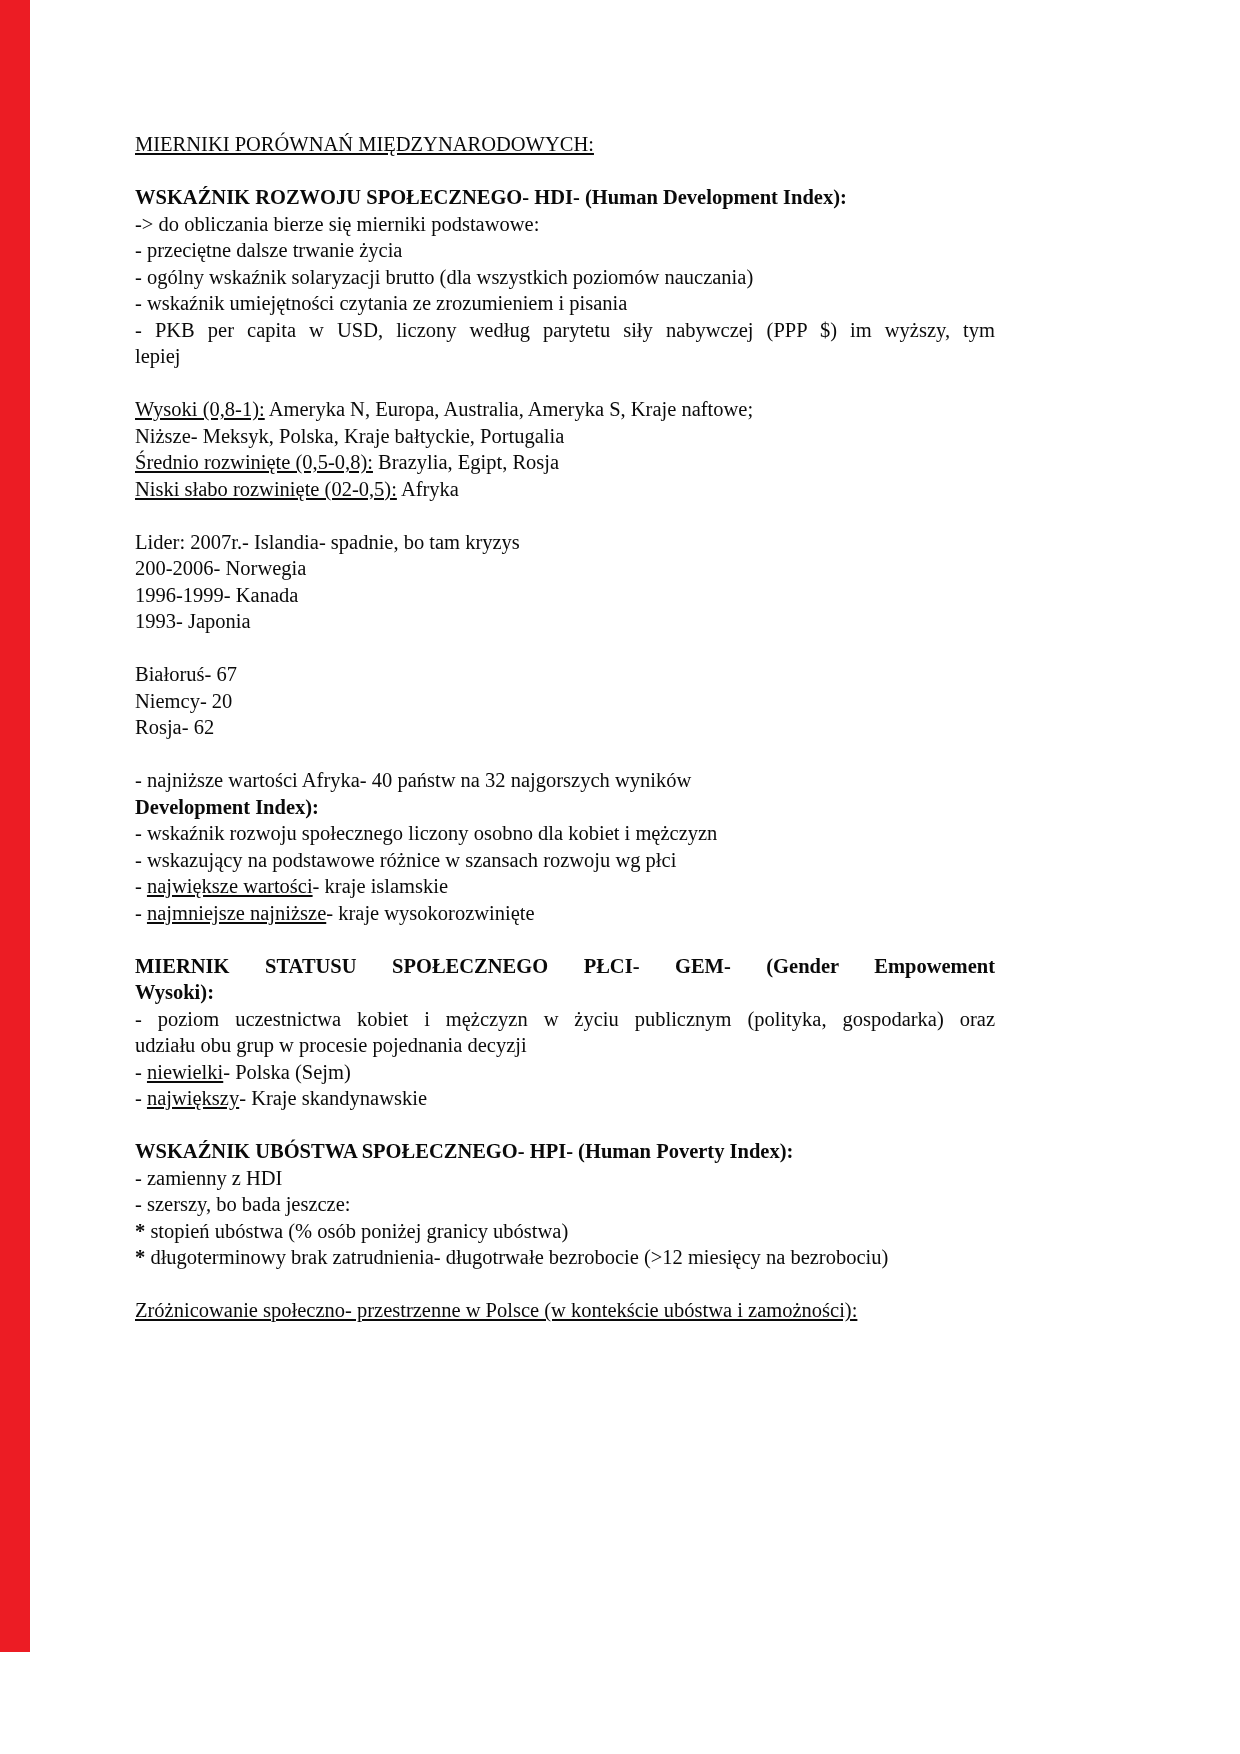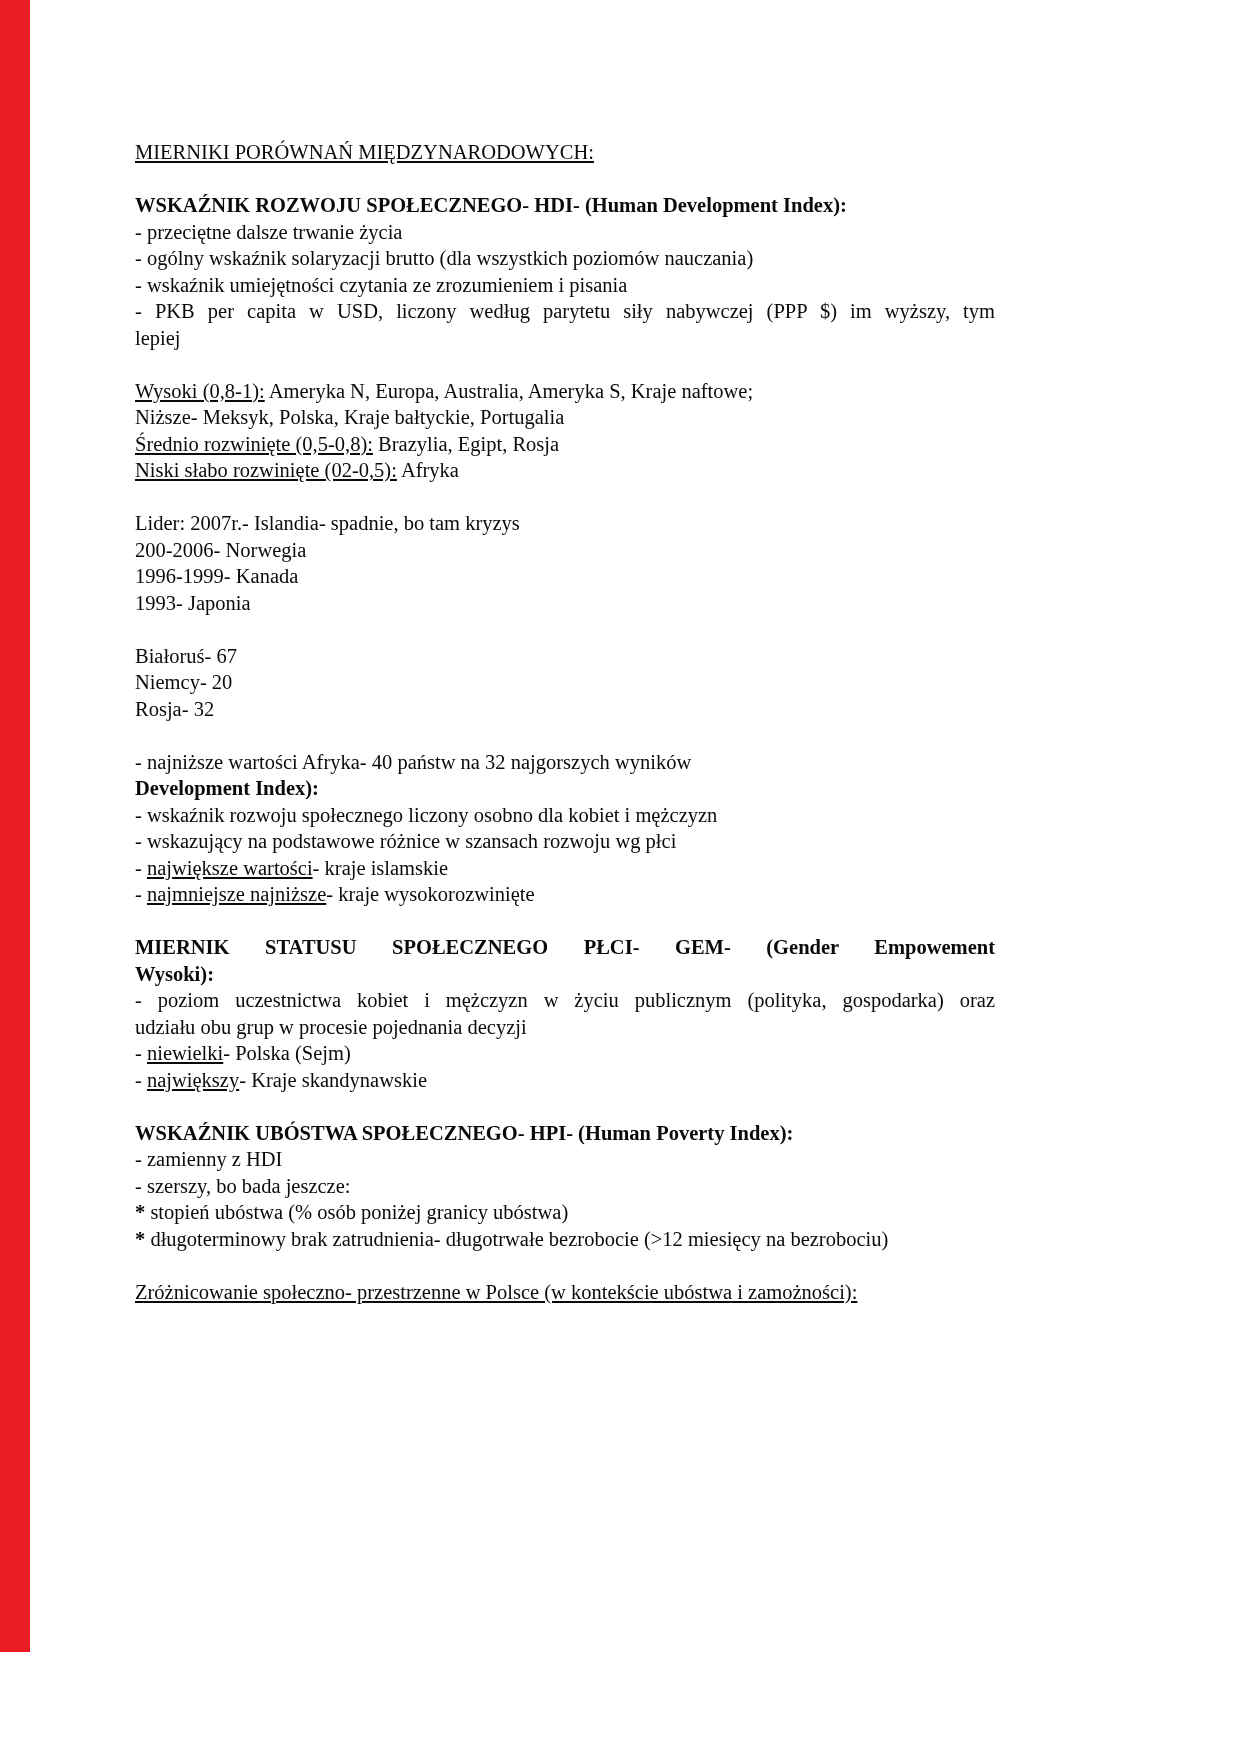--- a/index.html
+++ b/index.html
@@ -28,21 +28,20 @@
     height: 1652px;
     background: #ec1c24;
   }
   .content {
     position: absolute;
     left: 135px;
     top: 131px;
     width: 860px;
     font-size: 20.5px;
     line-height: 26.5px;
-    margin-top: 8px;
   }
   p.line {
     margin: 0;
     white-space: normal;
   }
   p.gap {
     margin-top: 26.5px;
   }
   p.stretch {
     text-align: justify;
@@ -52,36 +51,37 @@
   .u { text-decoration: underline; }
 </style>
 </head>
 <body>
 
 <div class="page" style="background: rgb(255, 255, 255);">
   <div class="red-bar" style="background: rgb(236, 28, 36);"></div>
   <div class="content">
       <p class="line"><span class="u">MIERNIKI PORÓWNAŃ MIĘDZYNARODOWYCH:</span></p>
       <p class="line gap"><span class="b">WSKAŹNIK ROZWOJU SPOŁECZNEGO- HDI- (Human Development Index):</span></p>
+      <p class="line"><span>-&gt; do obliczania bierze się mierniki podstawowe:</span></p>
       <p class="line"><span>- przeciętne dalsze trwanie życia</span></p>
       <p class="line"><span>- ogólny wskaźnik solaryzacji brutto (dla wszystkich poziomów nauczania)</span></p>
       <p class="line"><span>- wskaźnik umiejętności czytania ze zrozumieniem i pisania</span></p>
       <p class="line stretch"><span>- PKB per capita w USD, liczony według parytetu siły nabywczej (PPP $) im wyższy, tym</span></p>
       <p class="line"><span>lepiej</span></p>
       <p class="line gap"><span class="u">Wysoki (0,8-1):</span><span> Ameryka N, Europa, Australia, Ameryka S, Kraje naftowe;</span></p>
       <p class="line"><span>Niższe- Meksyk, Polska, Kraje bałtyckie, Portugalia</span></p>
       <p class="line"><span class="u">Średnio rozwinięte (0,5-0,8):</span><span> Brazylia, Egipt, Rosja</span></p>
       <p class="line"><span class="u">Niski słabo rozwinięte (02-0,5):</span><span> Afryka</span></p>
       <p class="line gap"><span>Lider: 2007r.- Islandia- spadnie, bo tam kryzys</span></p>
       <p class="line"><span>200-2006- Norwegia</span></p>
       <p class="line"><span>1996-1999- Kanada</span></p>
       <p class="line"><span>1993- Japonia</span></p>
       <p class="line gap"><span>Białoruś- 67</span></p>
       <p class="line"><span>Niemcy- 20</span></p>
-      <p class="line"><span>Rosja- 32</span></p>
+      <p class="line"><span>Rosja- 62</span></p>
       <p class="line gap"><span>- najniższe wartości Afryka- 40 państw na 32 najgorszych wyników</span></p>
       <p class="line"><span class="b">Development Index):</span></p>
       <p class="line"><span>- wskaźnik rozwoju społecznego liczony osobno dla kobiet i mężczyzn</span></p>
       <p class="line"><span>- wskazujący na podstawowe różnice w szansach rozwoju wg płci</span></p>
       <p class="line"><span>- </span><span class="u">największe wartości</span><span>- kraje islamskie</span></p>
       <p class="line"><span>- </span><span class="u">najmniejsze najniższe</span><span>- kraje wysokorozwinięte</span></p>
       <p class="line gap stretch"><span class="b">MIERNIK STATUSU SPOŁECZNEGO PŁCI- GEM- (Gender Empowement</span></p>
       <p class="line"><span class="b">Wysoki):</span></p>
       <p class="line stretch"><span>- poziom uczestnictwa kobiet i mężczyzn w życiu publicznym (polityka, gospodarka) oraz</span></p>
       <p class="line"><span>udziału obu grup w procesie pojednania decyzji</span></p>

